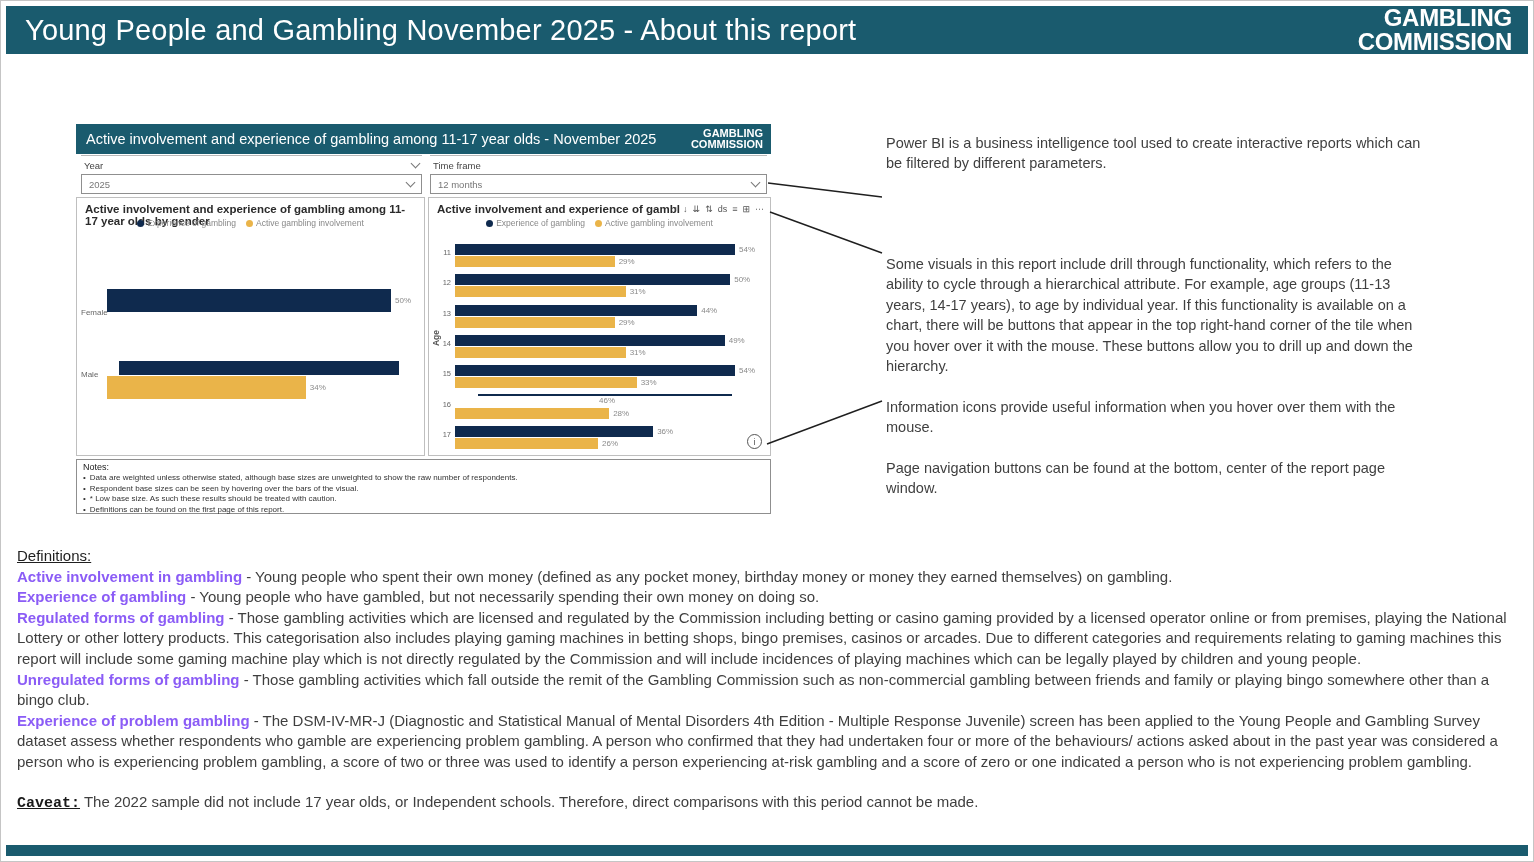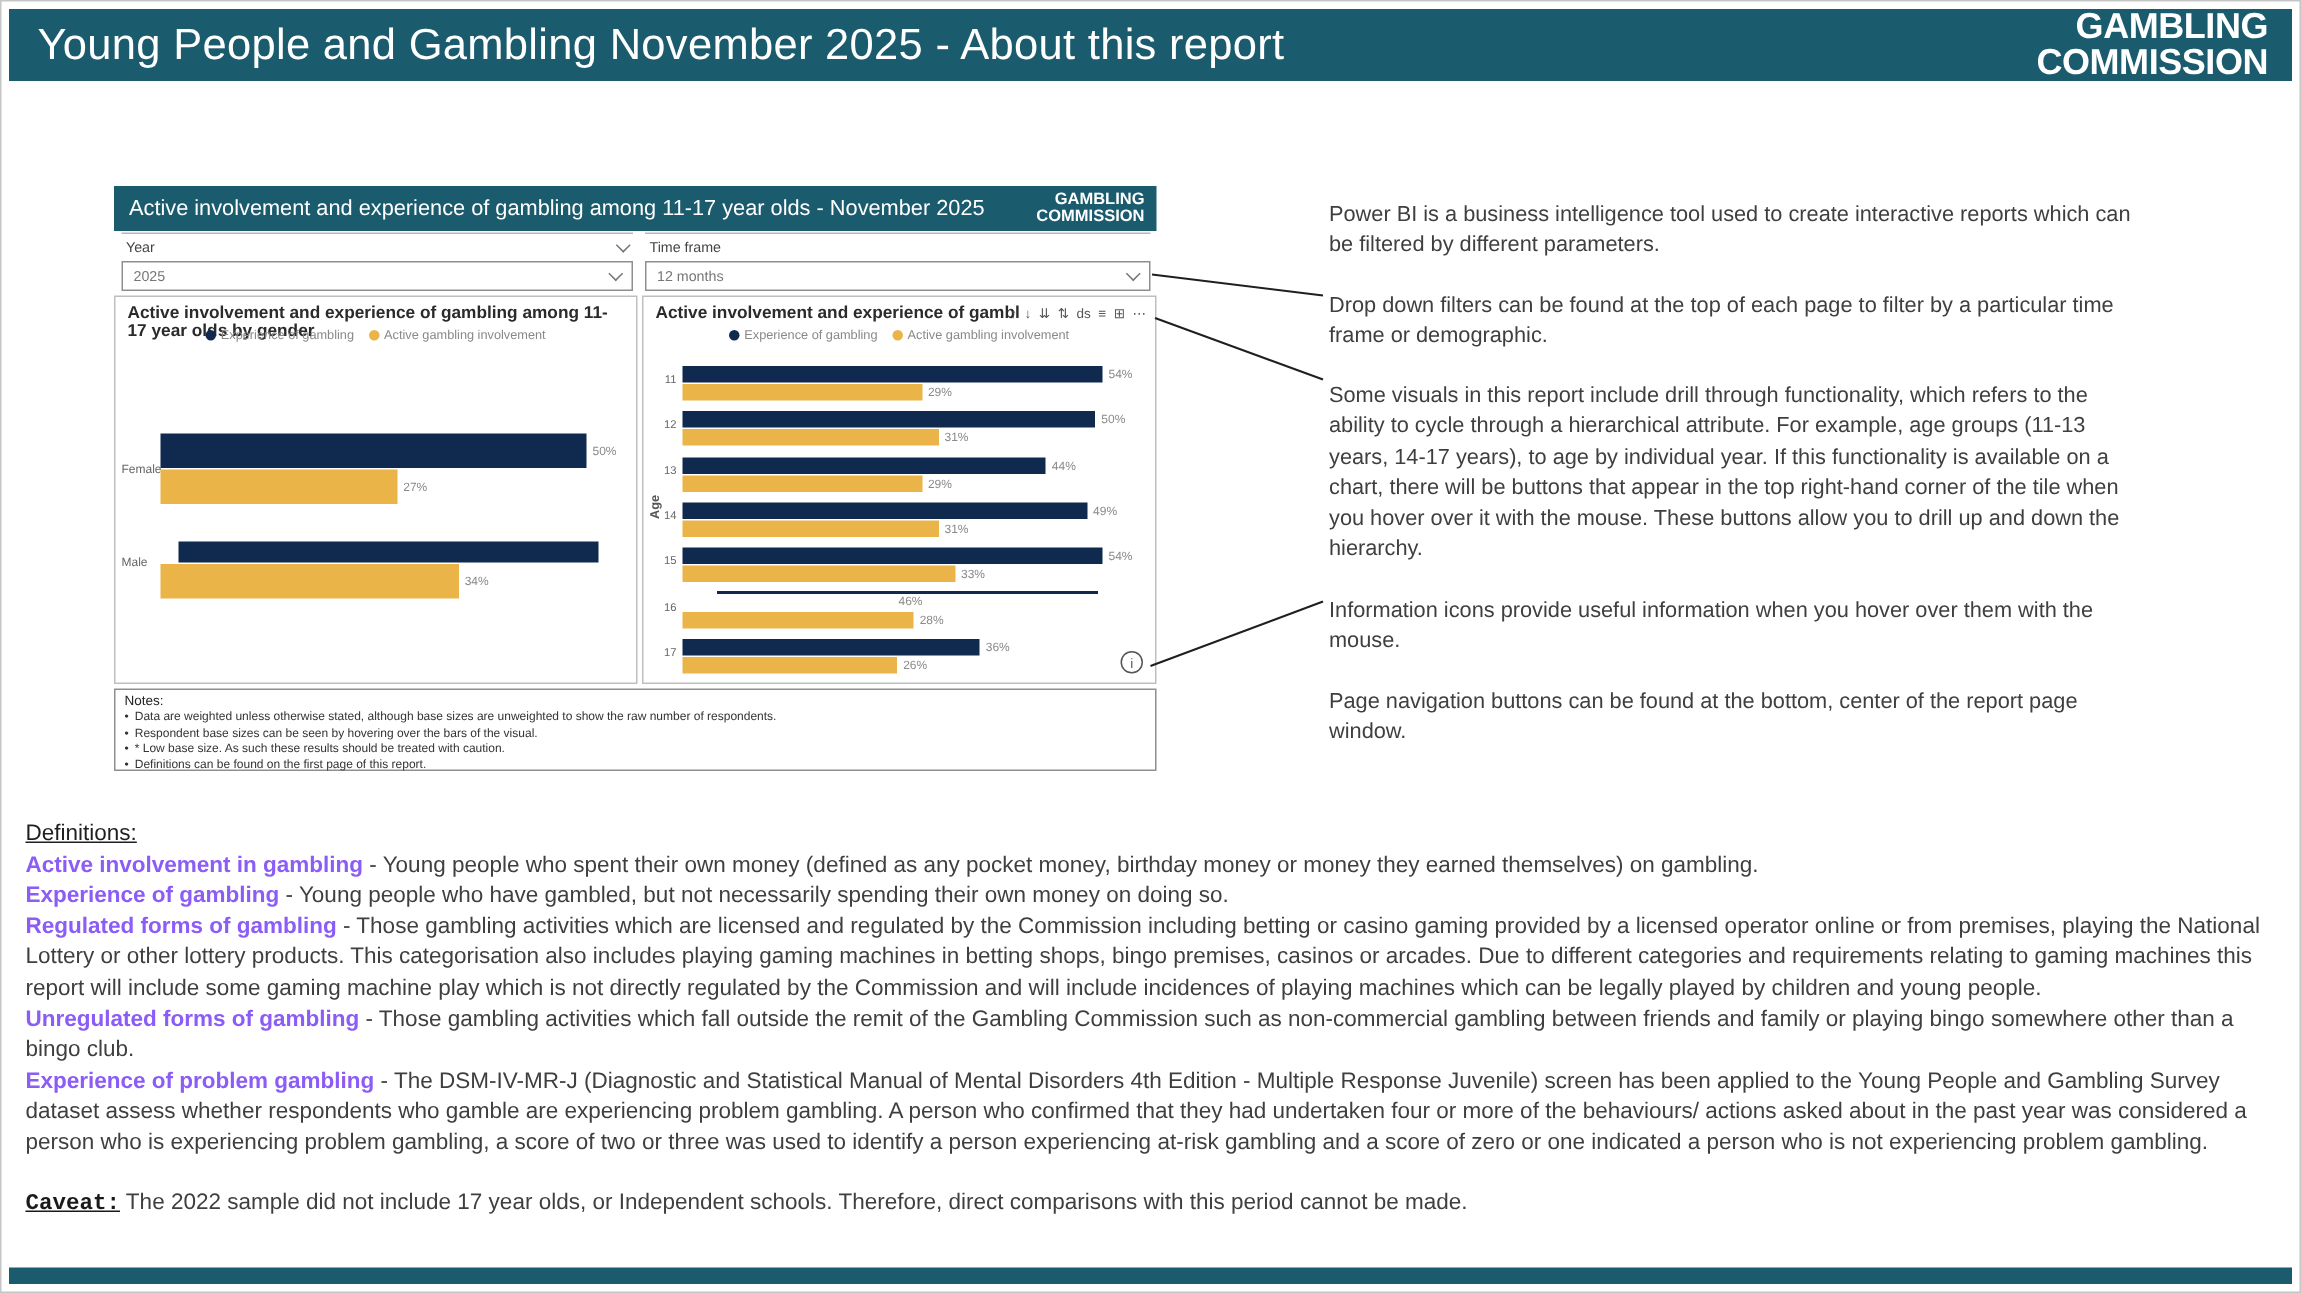--- a/index.html
+++ b/index.html
@@ -109,24 +109,20 @@
       <span class="leg-item">
           <i class="dot" style="background-color: rgb(234, 180, 73);"></i>
           <span>Active gambling involvement</span>
         </span>
     </div>
     <span class="cat g" style="top:110px;">Female</span>
     <span class="cat g" style="top:172px;">Male</span>
     <div class="bline g" style="top:91px;">
         <div class="bar" style="width: 96.1538%; background-color: rgb(15, 42, 78);"></div>
         <span class="bval">50%</span>
-      </div>
-    <div class="bline g" style="top:115px;">
-        <div class="bar" style="width: 51.9231%; background-color: rgb(234, 180, 73);"></div>
-        <span class="bval">27%</span>
       </div>
     <div class="bline g" style="top:163px;flex-direction:column;">
         <div class="bar" style="width: 92.3077%; background-color: rgb(15, 42, 78);"></div>
         <span class="bval">48%</span>
       </div>
     <div class="bline g" style="top:178px;">
         <div class="bar" style="width: 65.3846%; background-color: rgb(234, 180, 73);"></div>
         <span class="bval">34%</span>
       </div>
   </div>
@@ -244,21 +240,20 @@
         <span>•</span>
         <span>* Low base size. As such these results should be treated with caution.</span>
       </div>
     <div class="note-line">
         <span>•</span>
         <span>Definitions can be found on the first page of this report.</span>
       </div>
   </div>
 
   <p class="anno" style="top:117px;">Power BI is a business intelligence tool used to create interactive reports which can be filtered by different parameters.</p>
-  <p class="anno" style="top:178px;">Drop down filters can be found at the top of each page to filter by a particular time frame or demographic.</p>
   <p class="anno" style="top:238px;">Some visuals in this report include drill through functionality, which refers to the ability to cycle through a hierarchical attribute. For example, age groups (11-13 years, 14-17 years), to age by individual year. If this functionality is available on a chart, there will be buttons that appear in the top right-hand corner of the tile when you hover over it with the mouse. These buttons allow you to drill up and down the hierarchy.</p>
   <p class="anno" style="top:381px;">Information icons provide useful information when you hover over them with the mouse.</p>
   <p class="anno" style="top:442px;">Page navigation buttons can be found at the bottom, center of the report page window.</p>
 
   <svg class="overlay" width="1534" height="862" viewBox="0 0 1534 862">
     <line x1="881" y1="196" x2="767" y2="182" stroke="#1f1f1f" stroke-width="1.4"></line>
     <line x1="881" y1="252" x2="769" y2="211" stroke="#1f1f1f" stroke-width="1.4"></line>
     <line x1="881" y1="400" x2="766" y2="443" stroke="#1f1f1f" stroke-width="1.4"></line>
   </svg>
 

